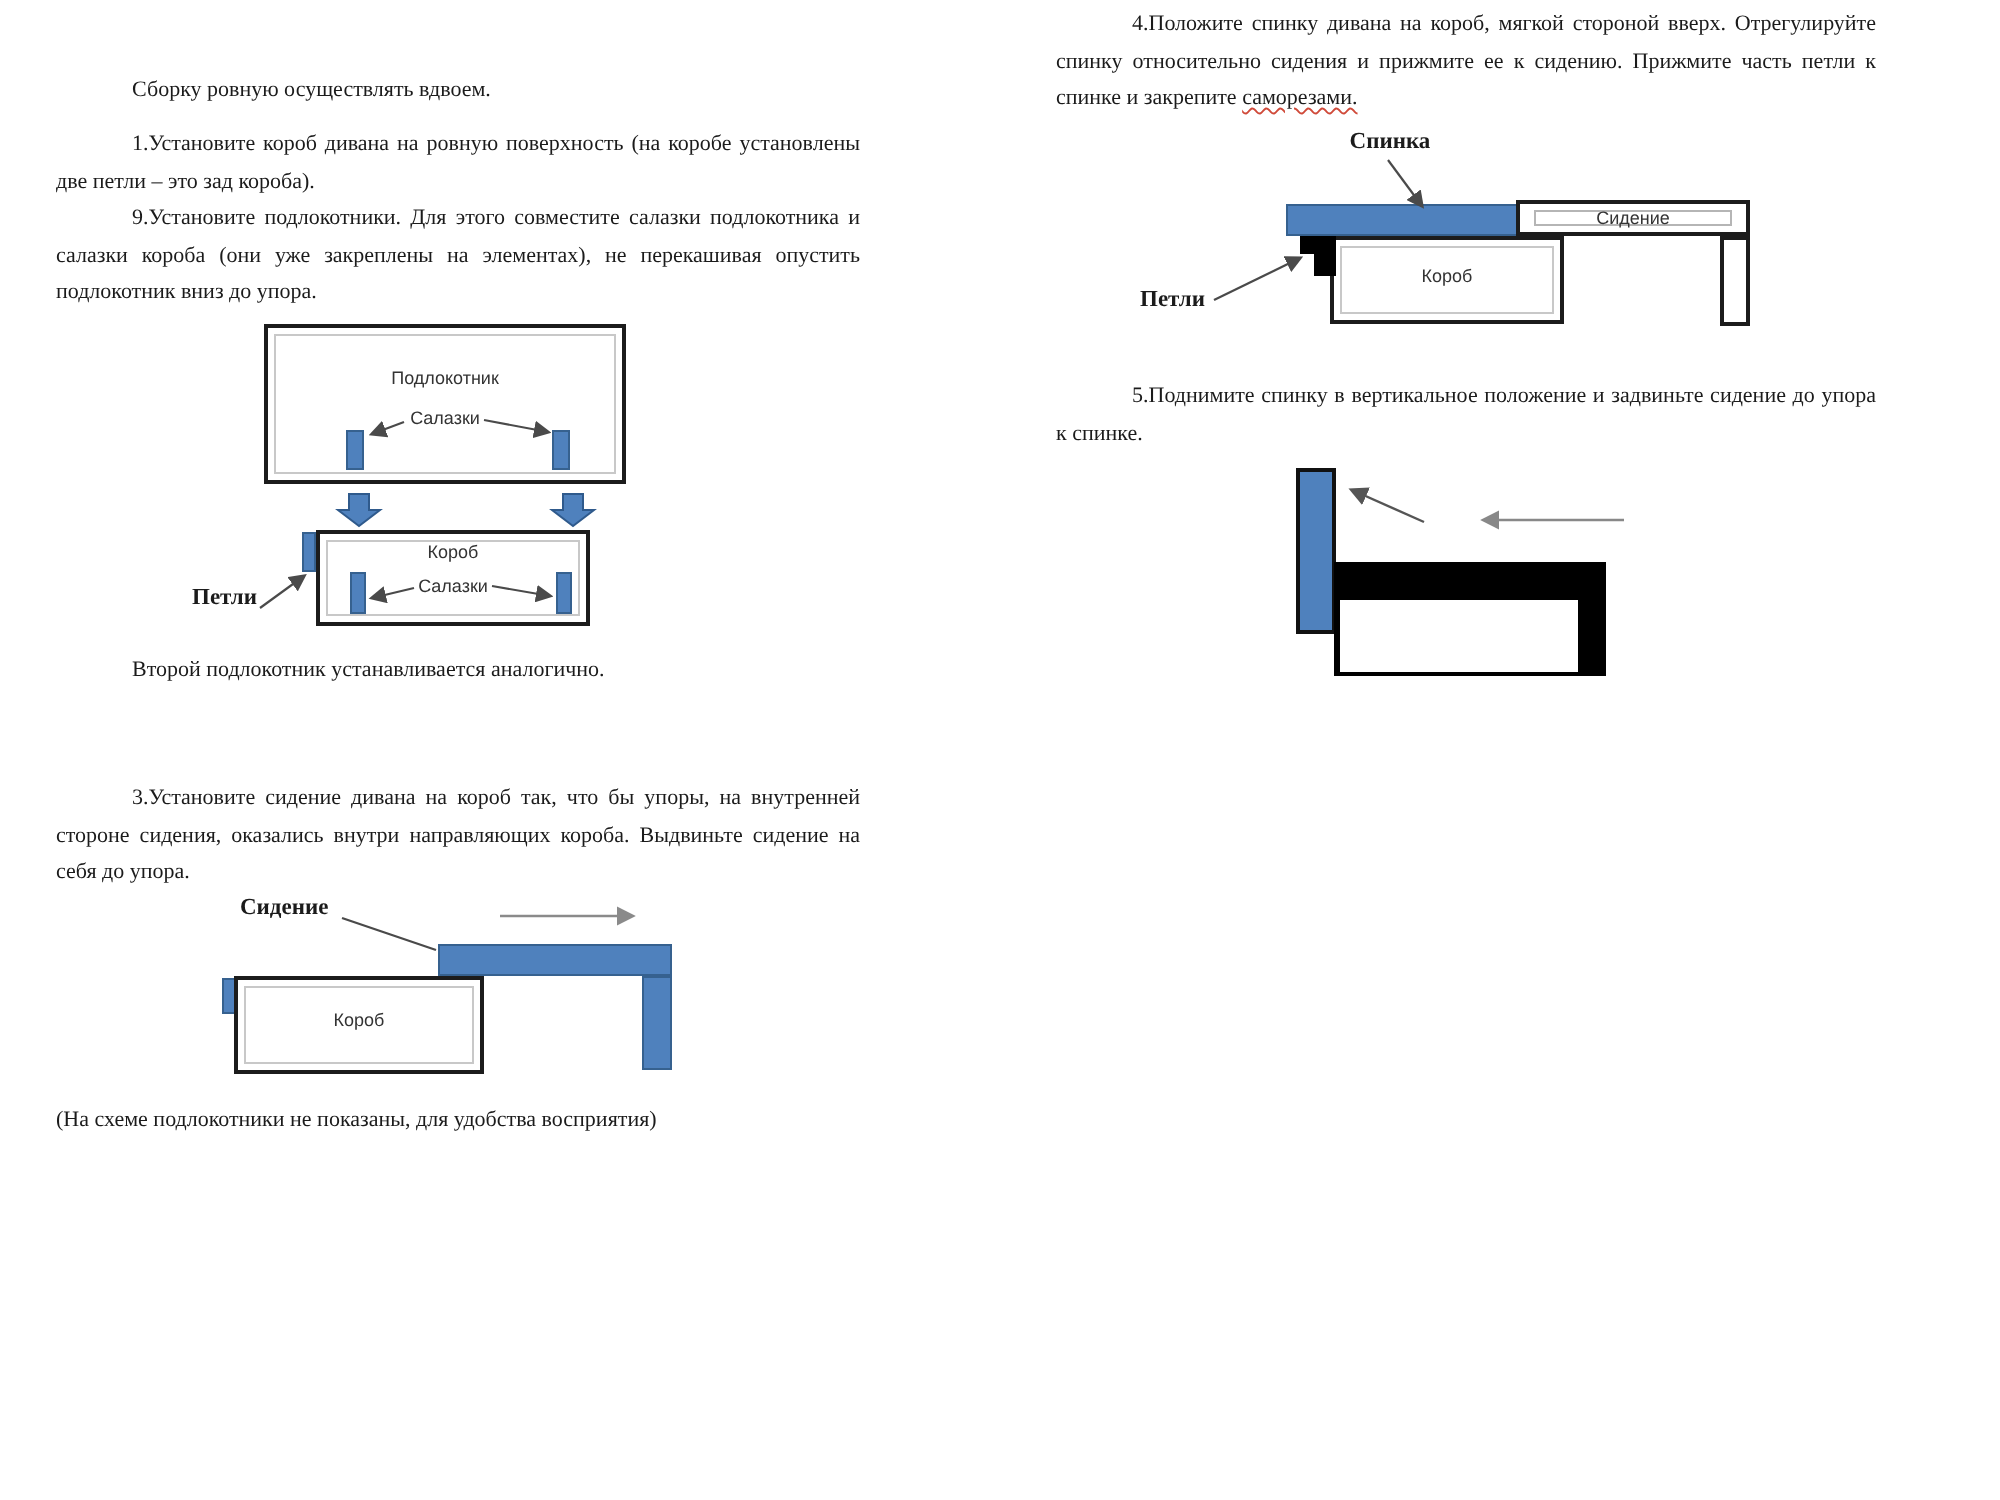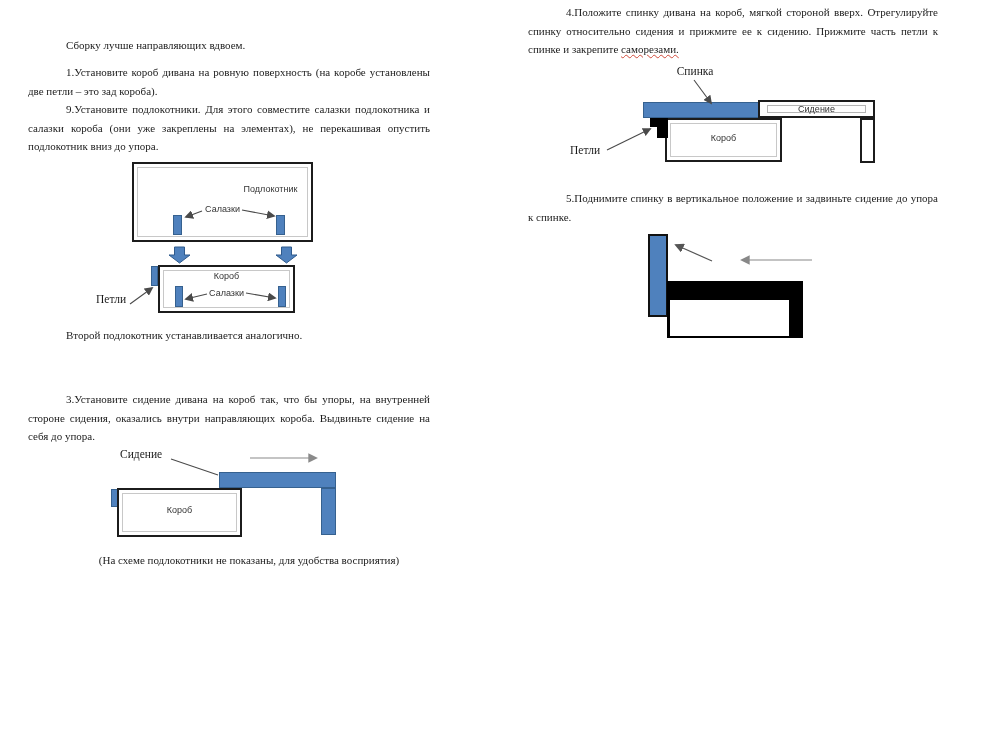--- a/index.html
+++ b/index.html
@@ -8,66 +8,66 @@
     font-family:"Liberation Serif", serif; color:#1b1b1b; overflow:hidden;
   }
   .title {
     position:absolute; left:28px; top:5px; width:402px;
     text-align:center; font-weight:bold; font-size:13px;
   }
   .par {
     position:absolute; font-size:11px; line-height:18.5px;
     text-align:justify; text-indent:38px;
   }
-  .par.noindent { text-indent:0; text-align:center;margin-left:20px; }
+  .par.noindent { text-indent:0; text-align:left; }
   .colL { left:28px; width:402px; }
   .colR { left:528px; width:410px; }
   .sp-red {
     text-decoration-line:underline;
     text-decoration-style:wavy;
     text-decoration-color:#d04a3a;
     text-decoration-thickness:1px;
   }
   .diagram { position:absolute; }
   .obox {
     position:absolute; box-sizing:border-box;
     border:2px solid #1c1c1c; background:#ffffff;
   }
   .obox .inner {
     position:absolute; inset:3px; border:1px solid #c8c8c8;
   }
   .slabel {
     position:absolute; font-family:"Liberation Sans", sans-serif;
     font-size:9px; color:#333333; text-align:center; line-height:11px;
   }
-  .clabel { position:absolute; font-size:11.5px; color:#1b1b1b; white-space:nowrap; }
+  .clabel { position:absolute; font-size:11.5px; color:#1b1b1b; white-space:nowrap;font-weight:bold; }
   .bluerect {
     position:absolute; box-sizing:border-box;
     background:#4f81bd; border:1px solid #36618f;
   }
   .blkrect { position:absolute; background:#000000; }
   .whiterect { position:absolute; background:#ffffff; }
   .ovl { position:absolute; inset:0; pointer-events:none; }
 </style>
 </head>
 <body>
 
 <div class="page">
 
 
-  <div class="par colL" style="top:36px;">Сборку лучше направляющих вдвоем.</div>
+  <div class="par colL" style="top:36px;">Сборку ровную осуществлять вдвоем.</div>
   <div class="par colL" style="top:63px;">1.Установите короб дивана на ровную поверхность (на коробе установлены две петли – это зад короба).</div>
   <div class="par colL" style="top:100px;">9.Установите подлокотники. Для этого совместите салазки подлокотника и салазки короба (они уже закреплены на элементах), не перекашивая опустить подлокотник вниз до упора.</div>
 
   <div class="diagram" style="left:90px; top:158px; width:235px; height:165px;">
 
     <div class="obox" style="left:42px; top:4px; width:181px; height:80px;">
       <div class="inner"></div>
     </div>
-    <div class="slabel" style="left:42px; top:26px; width:181px;padding-left:48px;">Подлокотник</div>
+    <div class="slabel" style="left:42px; top:26px; width:181px;">Подлокотник</div>
     <div class="slabel" style="left:42px; top:46px; width:181px;">Салазки</div>
     <div class="bluerect" style="left:83px; top:57px; width:9px; height:20px;"></div>
     <div class="bluerect" style="left:186px; top:57px; width:9px; height:20px;"></div>
 
     <div class="obox" style="left:68px; top:107px; width:137px; height:48px;">
       <div class="inner"></div>
     </div>
     <div class="slabel" style="left:68px; top:113px; width:137px;">Короб</div>
     <div class="slabel" style="left:68px; top:130px; width:137px;">Салазки</div>
     <div class="bluerect" style="left:85px; top:128px; width:8px; height:21px;"></div>

